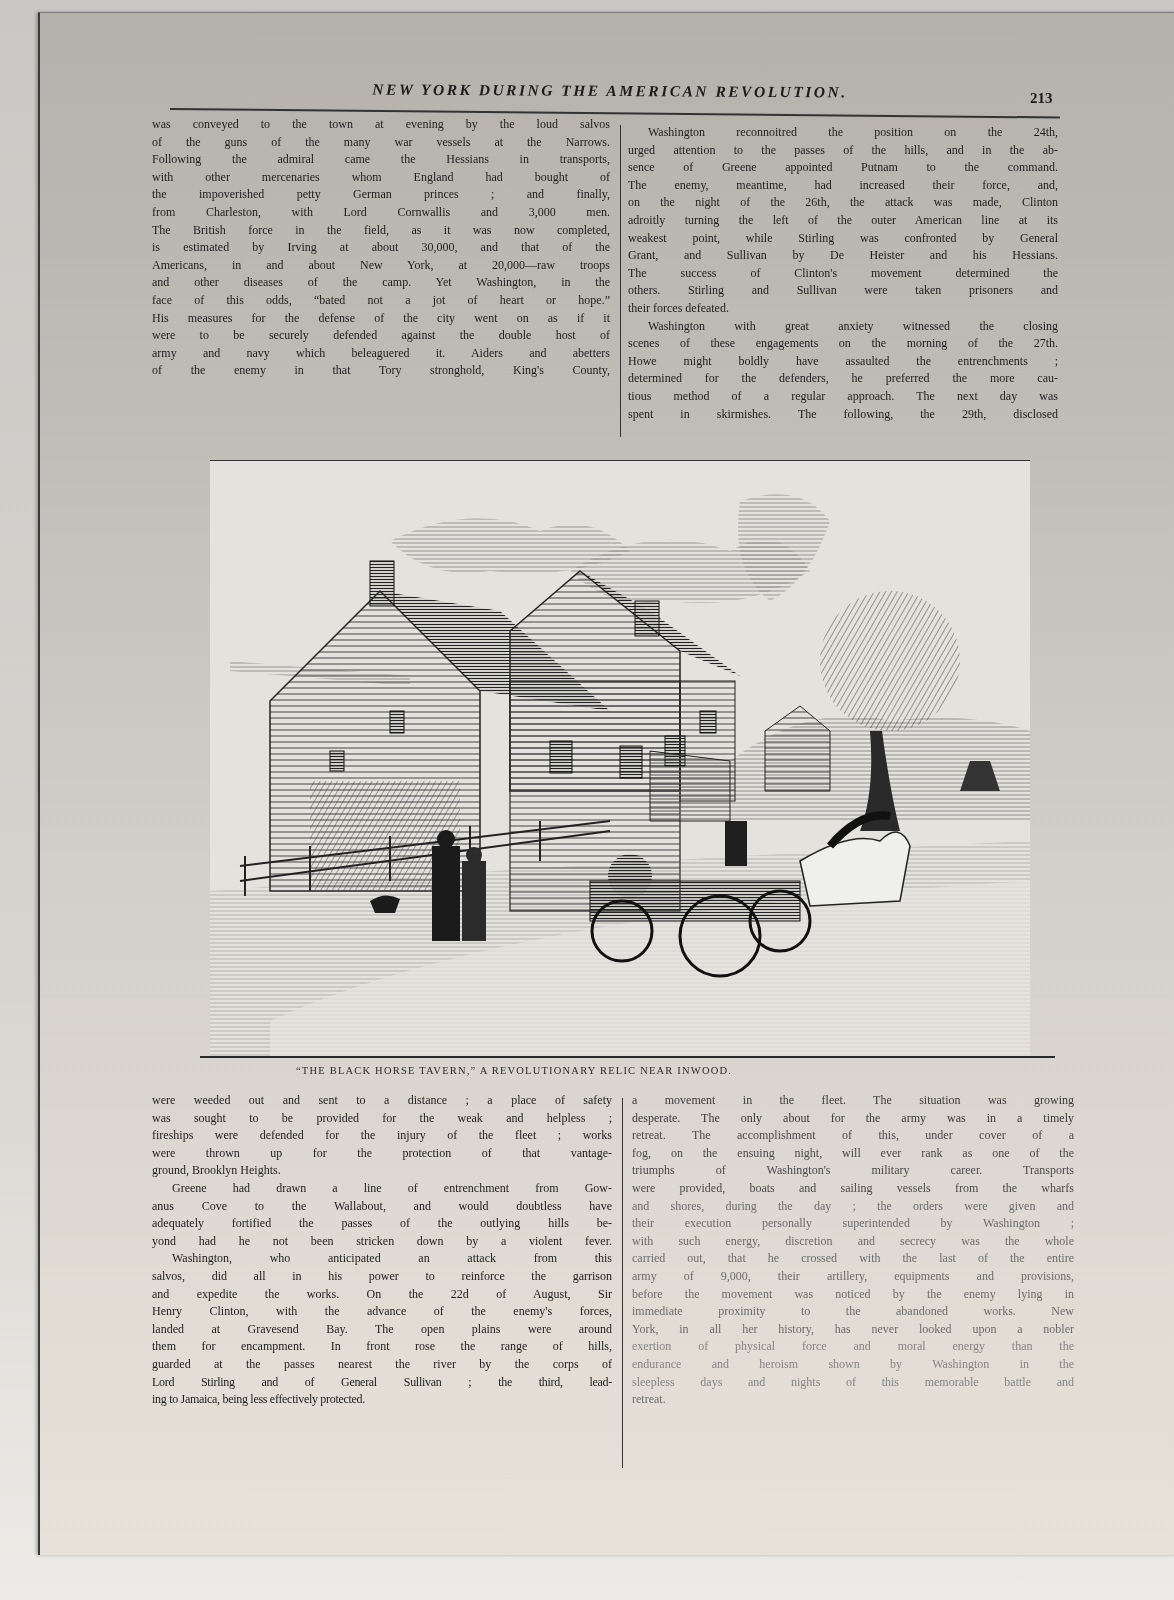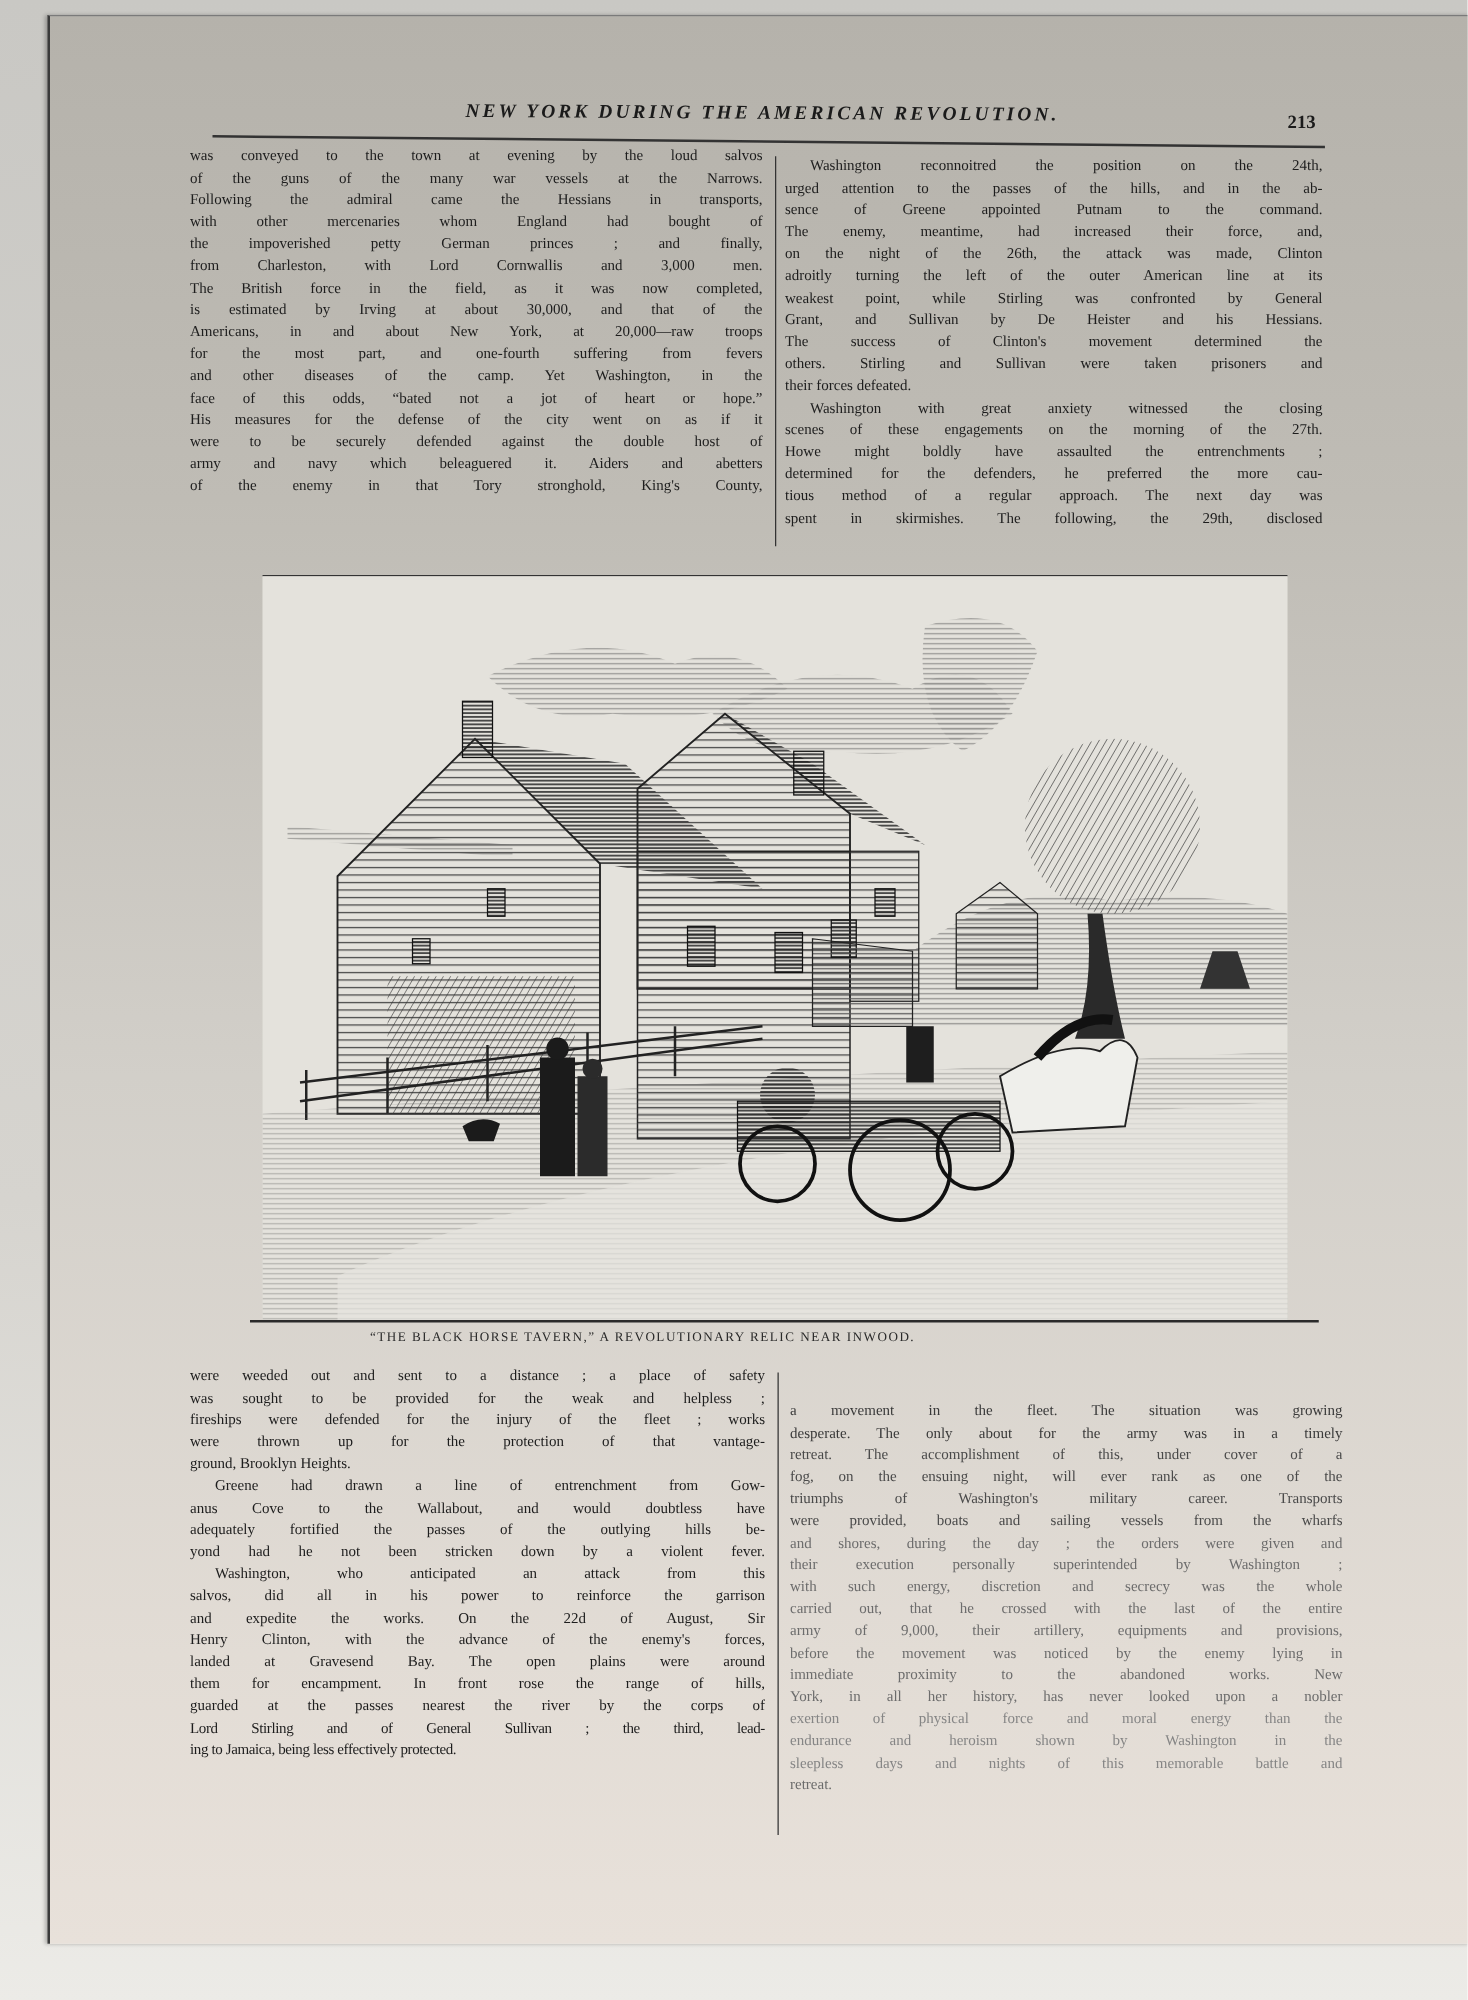--- a/index.html
+++ b/index.html
@@ -50,21 +50,21 @@
   }
   .illus-bottom-rule {
     position: absolute; left: 200px; top: 1056px; width: 855px;
     border-top: 2px solid #2a2a2a;
   }
   .caption {
     position: absolute; left: 296px; top: 1065px; width: 590px; text-align: left;
     font-size: 10.5px; letter-spacing: 1.2px; color: #2a2a2a;
   }
   .bot-left { left: 152px; top: 1092px; width: 460px; }
-  .bot-right { left: 632px; top: 1092px; width: 442px; color: #3a3a3a; margin-top: 28px; }
+  .bot-right { left: 632px; top: 1092px; width: 442px; color: #3a3a3a; }
   .bot-right .fade1 { color: #4a4a4a; }
   .bot-right .fade2 { color: #6c6c6c; }
   .bot-right .fade3 { color: #858585; }
   .bot-left .narrow { font-family: "Liberation Serif", serif; letter-spacing: -0.3px; }
 </style>
 </head>
 <body>
 
 <div class="page"></div>
 
@@ -75,21 +75,20 @@
 <div class="col top-left">
   <span class="line">was conveyed to the town at evening by the loud salvos</span>
   <span class="line">of the guns of the many war vessels at the Narrows.</span>
   <span class="line">Following the admiral came the Hessians in transports,</span>
   <span class="line">with other mercenaries whom England had bought of</span>
   <span class="line">the impoverished petty German princes ; and finally,</span>
   <span class="line">from Charleston, with Lord Cornwallis and 3,000 men.</span>
   <span class="line">The British force in the field, as it was now completed,</span>
   <span class="line">is estimated by Irving at about 30,000, and that of the</span>
   <span class="line">Americans, in and about New York, at 20,000—raw troops</span>
-  <span class="line">for the most part, and one-fourth suffering from fevers</span>
   <span class="line">and other diseases of the camp.  Yet Washington, in the</span>
   <span class="line">face of this odds, “bated not a jot of heart or hope.”</span>
   <span class="line">His measures for the defense of the city went on as if it</span>
   <span class="line">were to be securely defended against the double host of</span>
   <span class="line">army and navy which beleaguered it.  Aiders and abetters</span>
   <span class="line">of the enemy in that Tory stronghold, King's County,</span>
 </div>
 
 <div class="col-divider div-top"></div>
 

